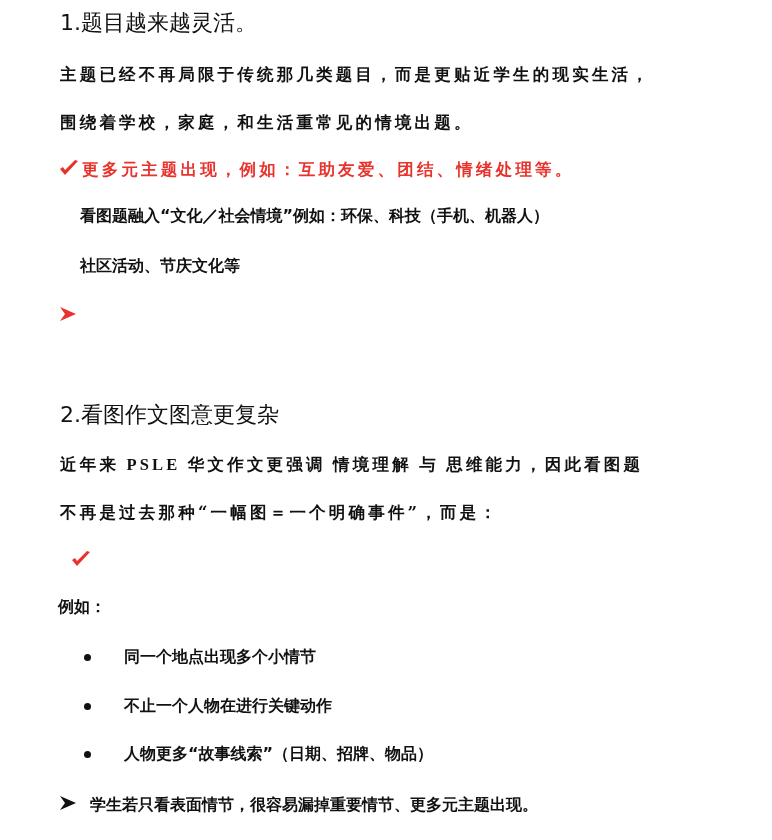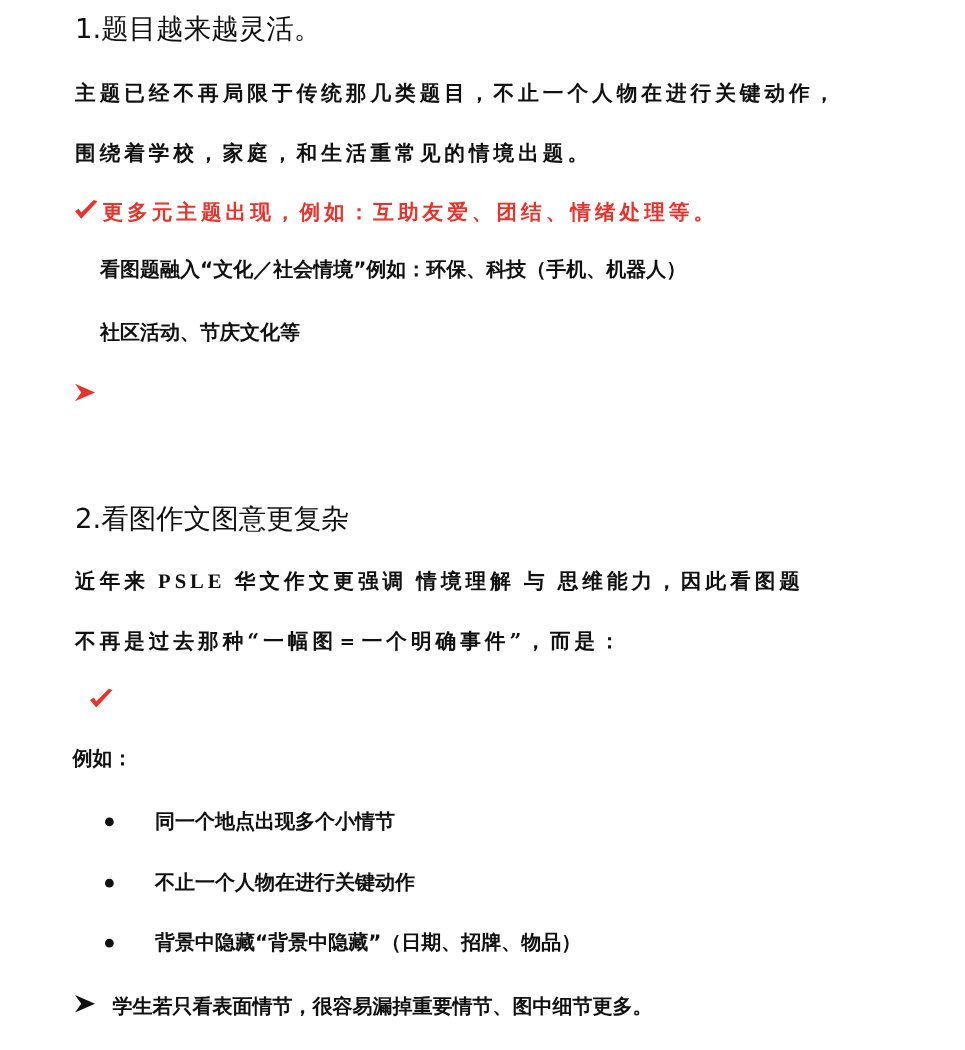--- a/index.html
+++ b/index.html
@@ -15,21 +15,21 @@
     .red { color: #e8322c; }
     .check { display: inline-block; width: 22px; height: 20px; vertical-align: -3px; margin-right: 2px; }
     .arrow { display: inline-block; width: 20px; height: 18px; vertical-align: -2px; }
     .bullet-dot { display: inline-block; width: 7px; height: 7px; border-radius: 50%; background: #111; vertical-align: middle; }
   </style>
 </head>
 <body>
 
 <div class="line heading" style="left:60px; top:8px;">1.题目越来越灵活。</div>
 
-<div class="line kai" style="left:60px; top:64px;">主题已经不再局限于传统那几类题目，不止一个人物在进行关键动作，</div>
+<div class="line kai" style="left:60px; top:64px;">主题已经不再局限于传统那几类题目，而是更贴近学生的现实生活，</div>
 <div class="line kai" style="left:60px; top:112px;">围绕着学校，家庭，和生活重常见的情境出题。</div>
 
 <div class="line kai red" style="left:58px; top:158px;">
   <svg class="check" viewBox="0 0 22 20">
     <path d="M2 11 L7 17 L20 3 L17 2 L7 12 L5 9 Z" fill="#e8322c"></path>
   </svg><span>更多元主题出现，例如：互助友爱、团结、情绪处理等。</span>
 </div>
 
 <div class="line sans" style="left:80px; top:206px;">看图题融入“文化／社会情境”例如：环保、科技（手机、机器人）</div>
 <div class="line sans" style="left:80px; top:256px;">社区活动、节庆文化等</div>
@@ -53,20 +53,20 @@
 
 <div class="line sans" style="left:58px; top:597px;">例如：</div>
 
 <div class="line sans" style="left:84px; top:647px;">
   <span class="bullet-dot"></span><span style="display:inline-block;width:33px;"></span><span>同一个地点出现多个小情节</span>
 </div>
 <div class="line sans" style="left:84px; top:696px;">
   <span class="bullet-dot"></span><span style="display:inline-block;width:33px;"></span><span>不止一个人物在进行关键动作</span>
 </div>
 <div class="line sans" style="left:84px; top:744px;">
-  <span class="bullet-dot"></span><span style="display:inline-block;width:33px;"></span><span>背景中隐藏“背景中隐藏”（日期、招牌、物品）</span>
+  <span class="bullet-dot"></span><span style="display:inline-block;width:33px;"></span><span>人物更多“故事线索”（日期、招牌、物品）</span>
 </div>
 
 <div class="line sans" style="left:58px; top:794px;">
   <svg class="arrow" viewBox="0 0 20 18">
     <path d="M2 2 L18 9 L2 16 L7 9 Z" fill="#111111"></path>
-  </svg><span style="display:inline-block;width:12px;"></span><span>学生若只看表面情节，很容易漏掉重要情节、图中细节更多。</span>
+  </svg><span style="display:inline-block;width:12px;"></span><span>学生若只看表面情节，很容易漏掉重要情节、更多元主题出现。</span>
 </div>
 
 </body></html>

